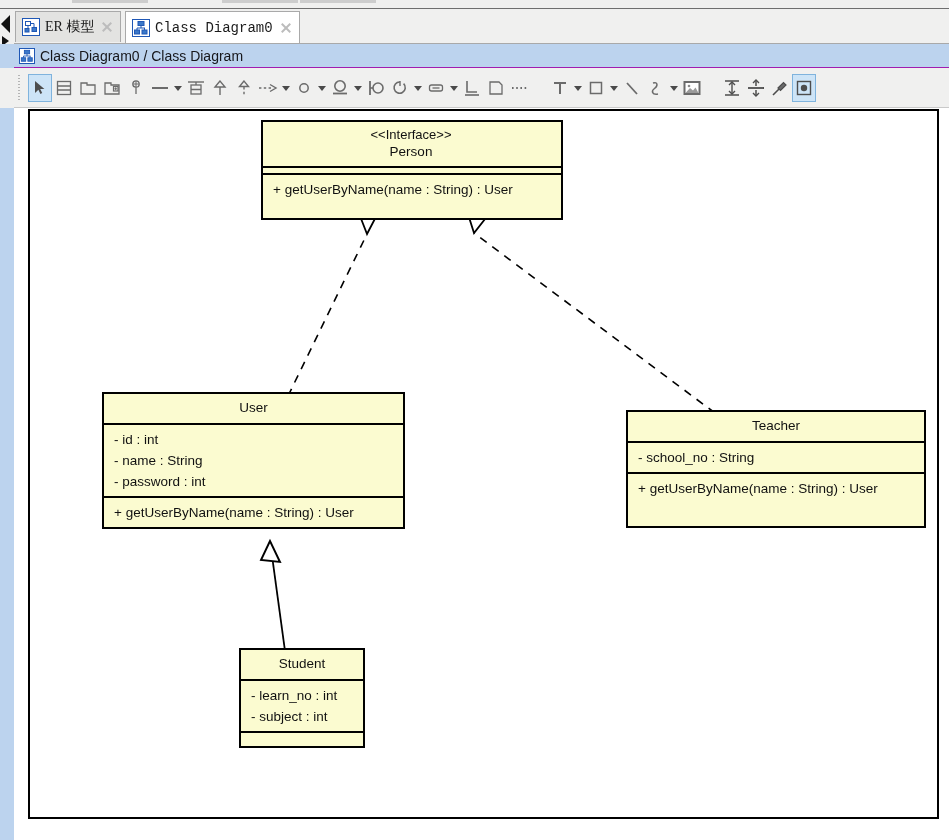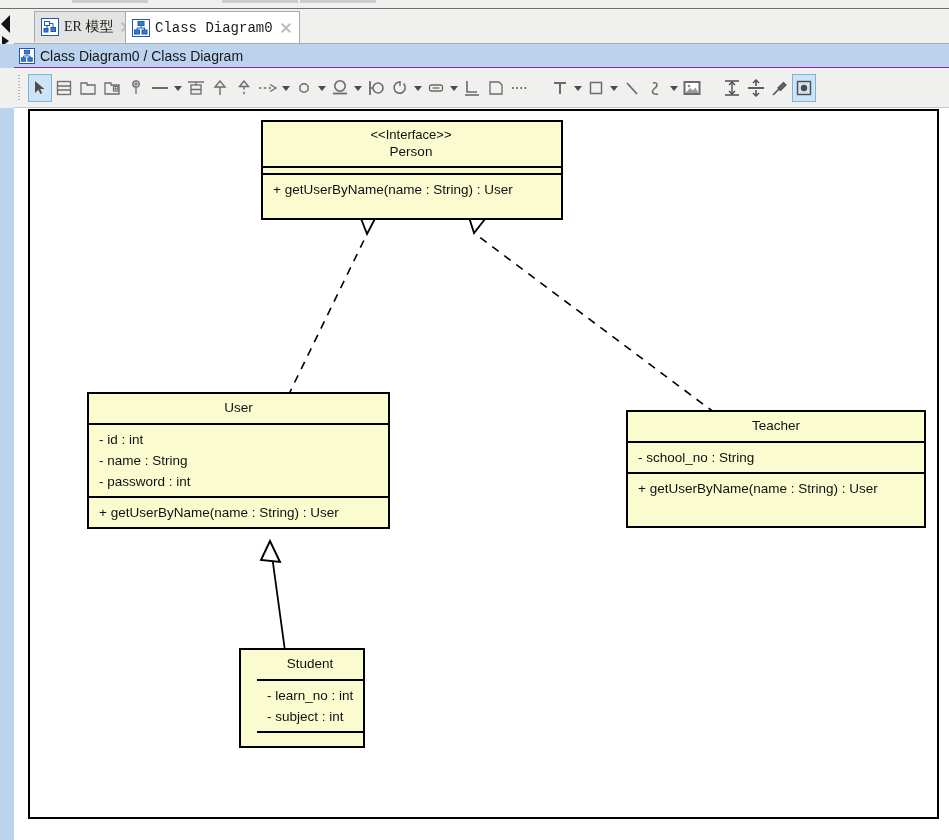--- a/index.html
+++ b/index.html
@@ -235,21 +235,21 @@
   </div>
   <div class="top-rule"></div>
 
   <div class="left-edge">
     <span class="tri-left"></span>
     <span class="tri-right-small"></span>
   </div>
 
   <div class="tabbar">
 
-    <div class="tab" style="left:20px;width:106px;">
+    <div class="tab" style="left:1px;width:106px;">
       <span class="tab-icon">
         <svg width="16" height="16" viewBox="0 0 16 16">
           <rect x="2.5" y="2.5" width="5" height="4" fill="#ffffff" stroke="#1f57b5" stroke-width="1"></rect>
           <rect x="9" y="8.5" width="4.5" height="4" fill="#3b78c8" stroke="#1f57b5" stroke-width="1"></rect>
           <rect x="2" y="9.5" width="4" height="3.5" fill="#3b78c8" stroke="#1f57b5" stroke-width="1"></rect>
           <path d="M5 6.5 L5 9.5 M7.5 4.5 L11 4.5 L11 8.5" stroke="#1f57b5" stroke-width="1" fill="none"></path>
         </svg>
       </span>
       <span class="tab-label">ER 模型</span>
       <span class="tab-close"></span>
@@ -590,21 +590,21 @@
         <div class="sec title">
           <span class="stereo">&lt;&lt;Interface&gt;&gt;</span>
           <span class="name">Person</span>
         </div>
         <div class="sec compart empty"></div>
         <div class="sec compart ops">
           <div class="row">+ getUserByName(name : String) : User</div>
         </div>
       </div>
 
-      <div class="uml" style="left:57px; top:281px; width:303px; height:137px;">
+      <div class="uml" style="left:72px; top:281px; width:303px; height:137px;">
         <div class="sec title" style="padding:5px 2px 6px 2px;">
           <span class="name">User</span>
         </div>
         <div class="sec compart">
           <div class="row">- id : int</div>
           <div class="row">- name : String</div>
           <div class="row">- password : int</div>
         </div>
         <div class="sec compart ops">
           <div class="row">+ getUserByName(name : String) : User</div>
@@ -616,21 +616,21 @@
           <span class="name">Teacher</span>
         </div>
         <div class="sec compart">
           <div class="row">- school_no : String</div>
         </div>
         <div class="sec compart ops">
           <div class="row">+ getUserByName(name : String) : User</div>
         </div>
       </div>
 
-      <div class="uml" style="left:209px; top:537px; width:126px; height:100px;padding-left:16px;">
+      <div class="uml" style="left:209px; top:537px; width:126px; height:100px;">
         <div class="sec title" style="padding:5px 2px 6px 2px;">
           <span class="name">Student</span>
         </div>
         <div class="sec compart">
           <div class="row">- learn_no : int</div>
           <div class="row">- subject : int</div>
         </div>
         <div class="sec compart empty" style="height:9px;"></div>
       </div>
 

